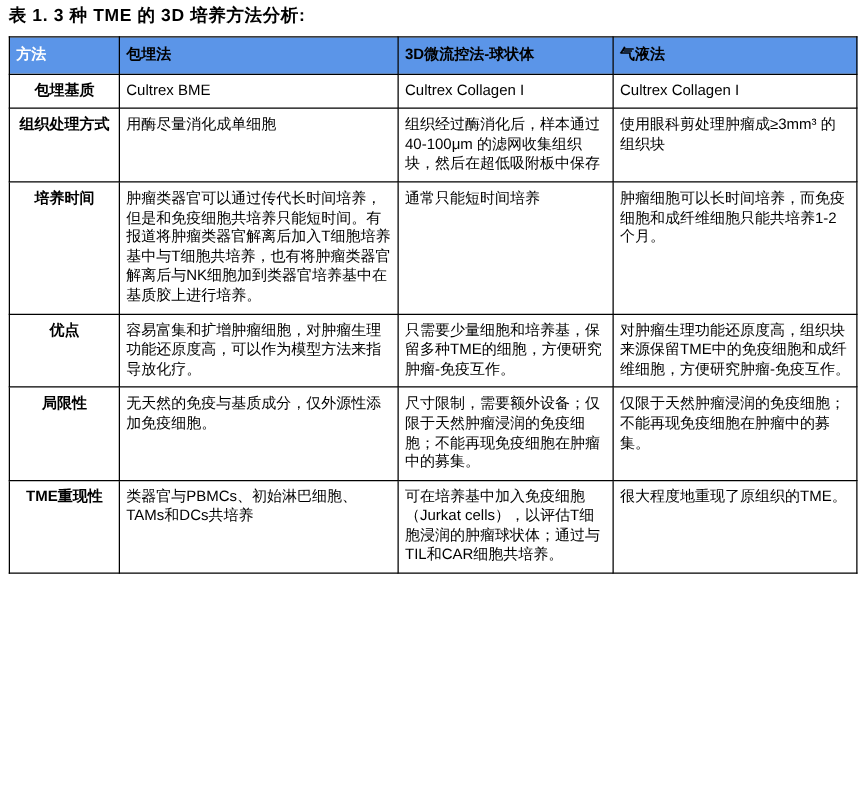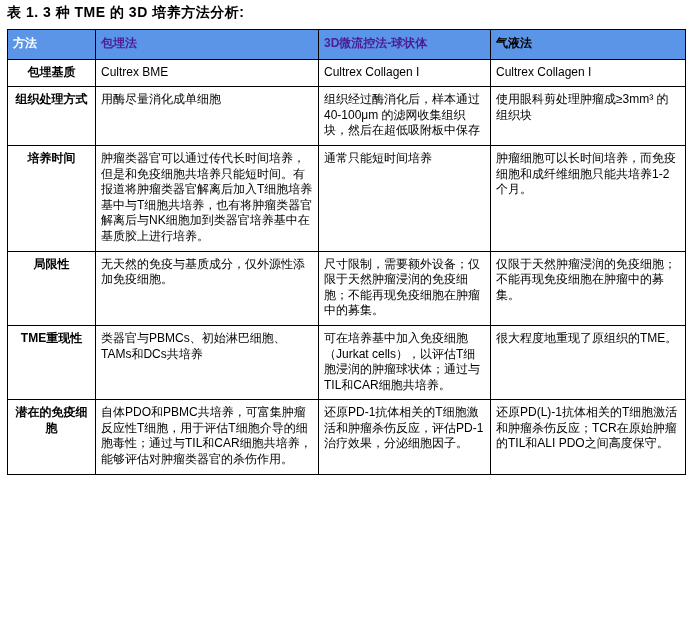--- a/index.html
+++ b/index.html
@@ -62,22 +62,22 @@
   <table class="methods-table">
     <colgroup>
       <col style="width:88px">
       <col style="width:223px">
       <col style="width:172px">
       <col style="width:195px">
     </colgroup>
     <thead>
       <tr>
         <th style="background: rgb(91, 149, 232); color: rgb(255, 255, 255);">方法</th>
-        <th style="background: rgb(91, 149, 232); color: #4c1d95;">包埋法</th>
-        <th style="background: rgb(91, 149, 232); color: #4c1d95;">3D微流控法-球状体</th>
+        <th style="background: rgb(91, 149, 232); color: #000000;">包埋法</th>
+        <th style="background: rgb(91, 149, 232); color: #000000;">3D微流控法-球状体</th>
         <th style="background: rgb(91, 149, 232); color: #000000;">气液法</th>
       </tr>
     </thead>
     <tbody>
         <tr>
           <th>包埋基质</th>
           <td>Cultrex BME</td>
           <td>Cultrex Collagen I</td>
           <td>Cultrex Collagen I</td>
         </tr>
@@ -87,32 +87,32 @@
           <td>组织经过酶消化后，样本通过40-100μm 的滤网收集组织块，然后在超低吸附板中保存</td>
           <td>使用眼科剪处理肿瘤成≥3mm³ 的组织块</td>
         </tr>
         <tr>
           <th>培养时间</th>
           <td>肿瘤类器官可以通过传代长时间培养，但是和免疫细胞共培养只能短时间。有报道将肿瘤类器官解离后加入T细胞培养基中与T细胞共培养，也有将肿瘤类器官解离后与NK细胞加到类器官培养基中在基质胶上进行培养。</td>
           <td>通常只能短时间培养</td>
           <td>肿瘤细胞可以长时间培养，而免疫细胞和成纤维细胞只能共培养1-2个月。</td>
         </tr>
         <tr>
+          <th>优点</th>
+          <td>容易富集和扩增肿瘤细胞，对肿瘤生理功能还原度高，可以作为模型方法来指导放化疗。</td>
+          <td>只需要少量细胞和培养基，保留多种TME的细胞，方便研究肿瘤-免疫互作。</td>
+          <td>对肿瘤生理功能还原度高，组织块来源保留TME中的免疫细胞和成纤维细胞，方便研究肿瘤-免疫互作。</td>
+        </tr>
+        <tr>
           <th>局限性</th>
           <td>无天然的免疫与基质成分，仅外源性添加免疫细胞。</td>
           <td>尺寸限制，需要额外设备；仅限于天然肿瘤浸润的免疫细胞；不能再现免疫细胞在肿瘤中的募集。</td>
           <td>仅限于天然肿瘤浸润的免疫细胞；不能再现免疫细胞在肿瘤中的募集。</td>
         </tr>
         <tr>
           <th>TME重现性</th>
           <td>类器官与PBMCs、初始淋巴细胞、TAMs和DCs共培养</td>
           <td>可在培养基中加入免疫细胞（Jurkat cells），以评估T细胞浸润的肿瘤球状体；通过与TIL和CAR细胞共培养。</td>
           <td>很大程度地重现了原组织的TME。</td>
         </tr>
-        <tr>
-          <th>潜在的免疫细胞</th>
-          <td>自体PDO和PBMC共培养，可富集肿瘤反应性T细胞，用于评估T细胞介导的细胞毒性；通过与TIL和CAR细胞共培养，能够评估对肿瘤类器官的杀伤作用。</td>
-          <td>还原PD-1抗体相关的T细胞激活和肿瘤杀伤反应，评估PD-1治疗效果，分泌细胞因子。</td>
-          <td>还原PD(L)-1抗体相关的T细胞激活和肿瘤杀伤反应；TCR在原始肿瘤的TIL和ALI PDO之间高度保守。</td>
-        </tr>
       </tbody>
   </table>
 </div>
 
 </body></html>

